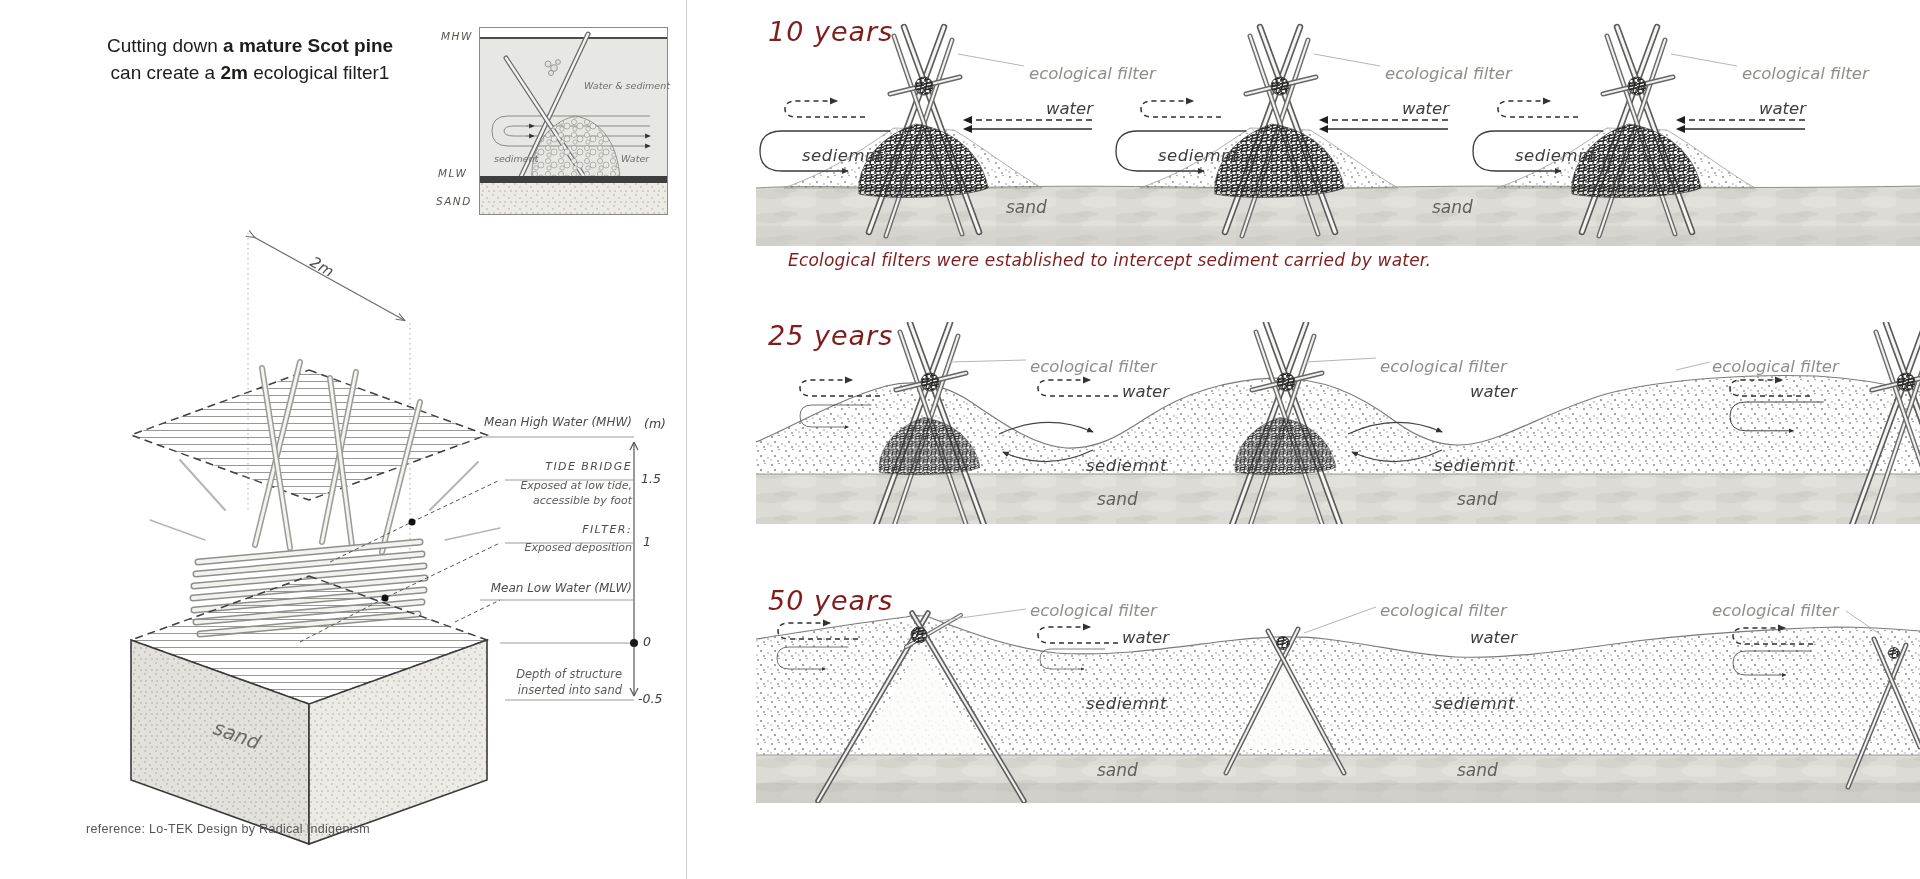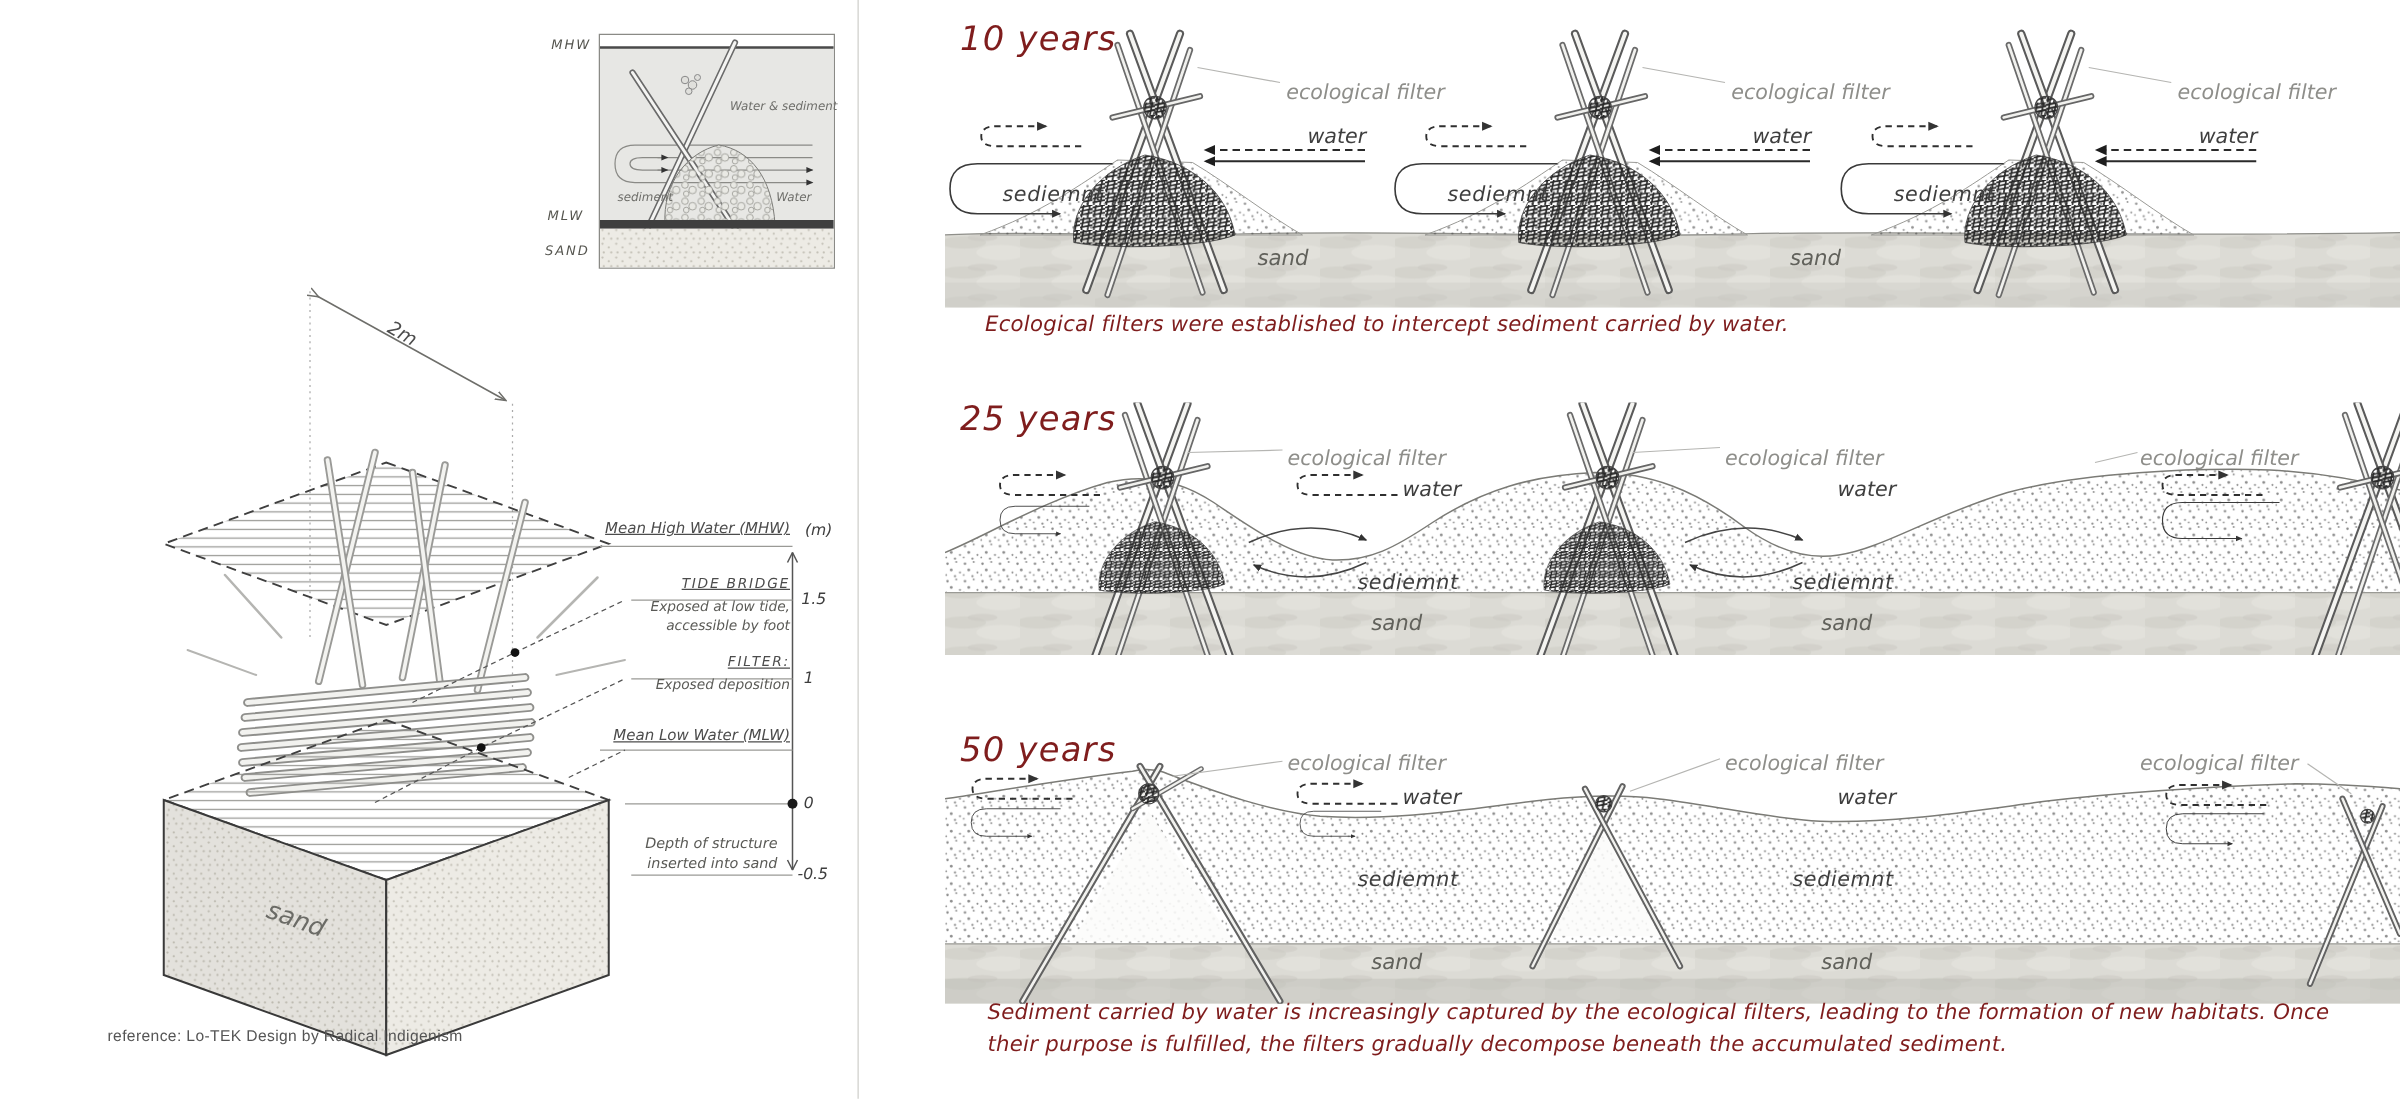--- a/index.html
+++ b/index.html
@@ -8,21 +8,21 @@
   .abs{position:absolute;}
   .hand{font-family:"DejaVu Sans",sans-serif;font-style:italic;}
   .gothic{font-family:"Liberation Sans",sans-serif;}
   .lbl{position:absolute;white-space:nowrap;}
   .row-heading{font-size:27px;color:#7f1d1d;letter-spacing:1px;}
   .caption{font-size:17px;color:#7f1d1d;letter-spacing:.2px;}
   .filter-lbl{color:#8e8e8a;font-size:16.5px;}
   .water-lbl{color:#3e3e3e;font-size:16.5px;}
   .sed-lbl{color:#3e3e3e;font-size:16.5px;letter-spacing:.5px;}
   .sand-lbl{color:#61615b;font-size:17px;}
-  .axon-lbl{color:#4c4c4c;font-size:12px;text-align:right;width:152px;position:absolute;text-decoration:underline;}
+  .axon-lbl{color:#4c4c4c;font-size:12px;text-align:right;width:152px;position:absolute;}
   .axon-sub{color:#5a5a56;font-size:11px;text-align:right;width:152px;position:absolute;}
   .axon-val{color:#3e3e3e;font-size:12.5px;position:absolute;}
   .scale-caps{letter-spacing:1.4px;font-size:11px;}
   .tiny{font-size:9.5px;color:#6e6e6a;position:absolute;white-space:nowrap;}
   .side-cap{font-size:10.5px;color:#55554f;letter-spacing:1.5px;position:absolute;}
   svg{display:block;}
 </style>
 </head>
 <body>
 
@@ -101,20 +101,24 @@
     </g>
     <g id="g-eddy">
       <path d="M-48,0 Q0,-22 46,-2" fill="none" stroke="#444" stroke-width="1.2" marker-end="url(#arrR)"></path>
       <path d="M46,16 Q0,38 -44,18" fill="none" stroke="#444" stroke-width="1.2" marker-end="url(#arrR)"></path>
     </g>
   </defs>
 </svg>
 
 <div class="abs" style="left:0;top:0;width:756px;height:879px">
 
+  <div class="abs gothic" style="left:90px;top:33px;width:320px;text-align:center;font-size:19px;line-height:1.4;color:#1d1d1b">
+    <span>Cutting down </span><b>a mature Scot pine</b><br>
+    <span>can create a </span><b>2m</b><span> ecological filter1</span>
+  </div>
 
 
   <div class="abs" style="left:479px;top:27px;width:189px;height:188px;border:1px solid #8a8a86;box-sizing:border-box;background:#fff">
     <svg width="187" height="186" viewBox="0 0 187 186">
       <rect x="0" y="10" width="187" height="138" fill="#e7e7e4"></rect>
       <line x1="0" y1="10" x2="187" y2="10" stroke="#4a4a4a" stroke-width="2"></line>
 
       <path d="M170,88 H28 Q12,88 12,103 Q12,118 28,118 H170" fill="none" stroke="#8a8a86" stroke-width="1" marker-end="url(#arrR)"></path>
       <path d="M170,98 H34 Q24,98 24,103 Q24,108 34,108 H170" fill="none" stroke="#8a8a86" stroke-width="1" marker-end="url(#arrR)"></path>
       <path d="M46,98 l8,0" stroke="#8a8a86" stroke-width="1" marker-end="url(#arrR)"></path>
@@ -367,14 +371,13 @@
   </svg>
   <div class="lbl hand filter-lbl" style="left:274px;top:601px">ecological filter</div>
   <div class="lbl hand filter-lbl" style="left:624px;top:601px">ecological filter</div>
   <div class="lbl hand filter-lbl" style="left:956px;top:601px">ecological filter</div>
   <div class="lbl hand water-lbl" style="left:366px;top:628px">water</div>
   <div class="lbl hand water-lbl" style="left:714px;top:628px">water</div>
   <div class="lbl hand sed-lbl" style="left:330px;top:694px">sediemnt</div>
   <div class="lbl hand sed-lbl" style="left:678px;top:694px">sediemnt</div>
   <div class="lbl hand sand-lbl" style="left:341px;top:760px">sand</div>
   <div class="lbl hand sand-lbl" style="left:701px;top:760px">sand</div>
-  <div class="lbl hand caption" style="left:34px;top:797px;width:1096px;white-space:normal;line-height:1.55">Sediment carried by water is increasingly captured by the ecological filters, leading to the formation of new habitats. Once their purpose is fulfilled, the filters gradually decompose beneath the accumulated sediment.</div>
 </div>
 
 </body></html>

